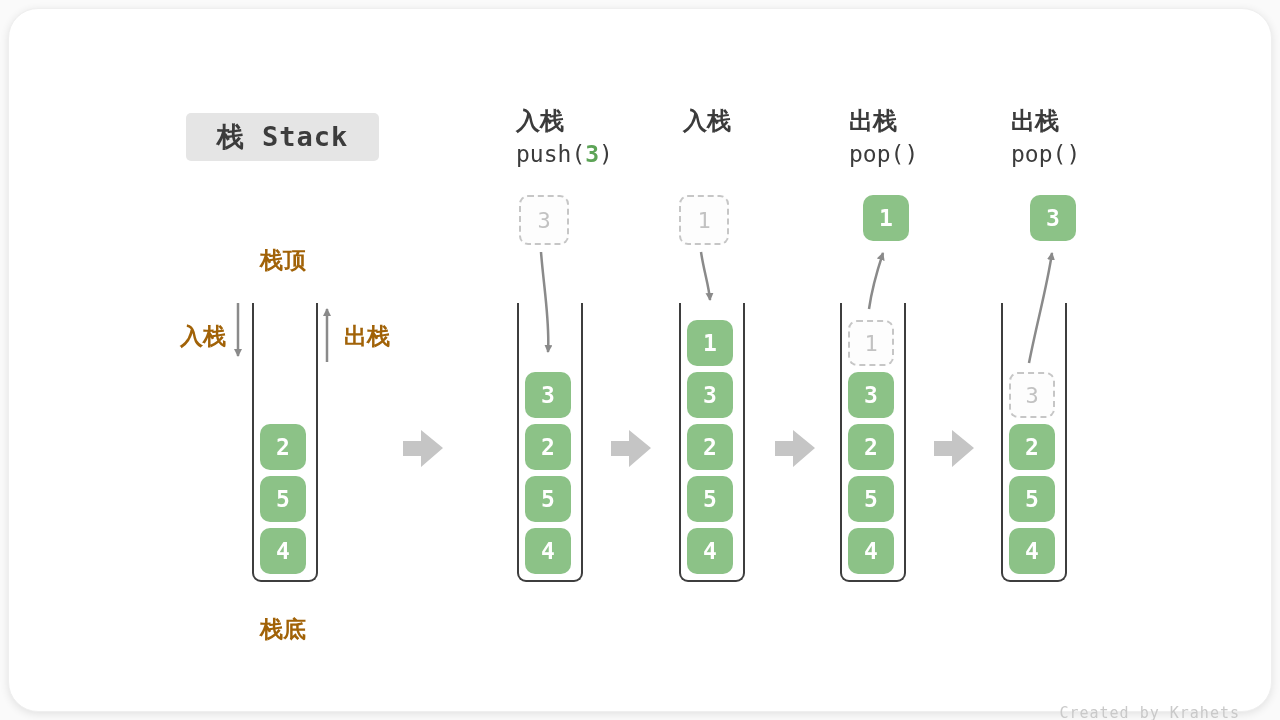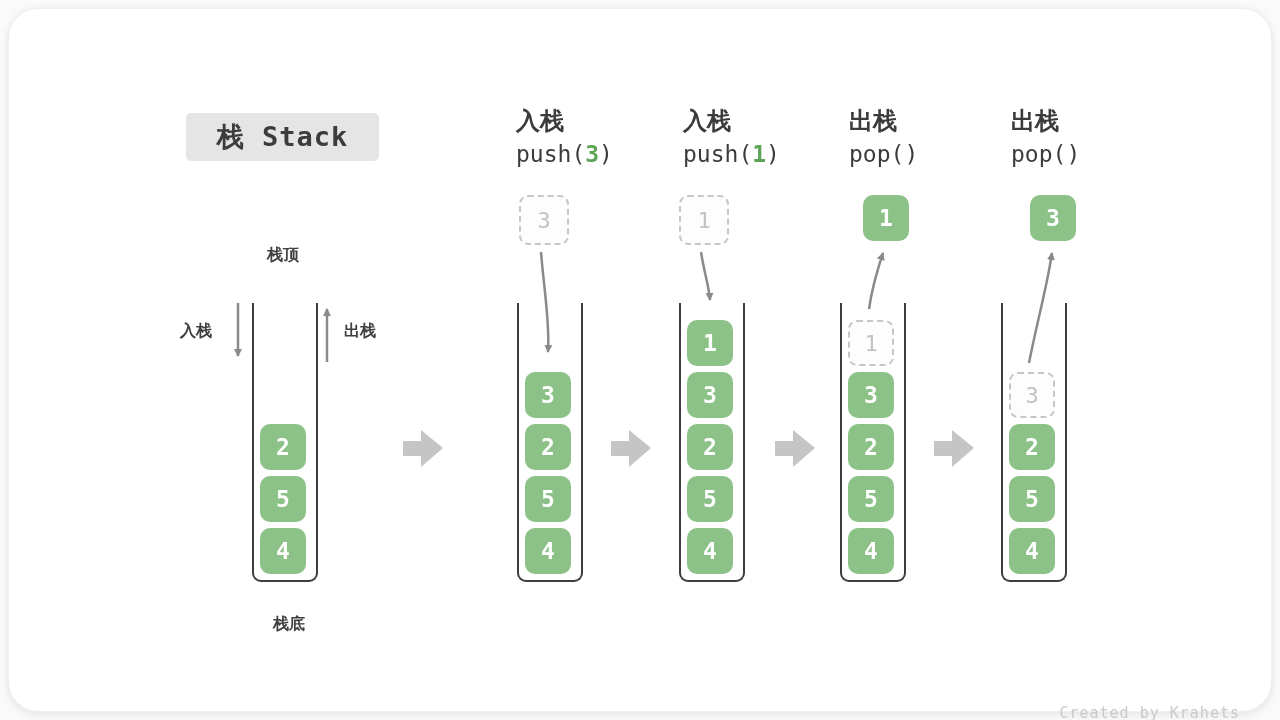--- a/index.html
+++ b/index.html
@@ -5,23 +5,23 @@
   html,body{margin:0;padding:0;width:1280px;height:720px;background:#fafafa;overflow:hidden;
     font-family:"Liberation Sans",sans-serif;}
   .card{position:absolute;left:8px;top:8px;width:1262px;height:702px;background:#ffffff;
     border-radius:30px;border:1px solid #efefef;box-shadow:0 2px 8px rgba(0,0,0,.10);}
   .abs{position:absolute;}
   
   .title-badge{left:186px;top:113px;width:193px;height:48px;background:#e5e5e5;border-radius:5px;
     display:flex;align-items:center;justify-content:center;font-family:"DejaVu Sans Mono",monospace;
     font-size:27px;font-weight:600;color:#3c3c3c;letter-spacing:1px;}
   
-  .cn{color:#404040;font-weight:700;font-size:16px;white-space:nowrap;}
+  .cn{color:#a16207;font-weight:700;font-size:23px;white-space:nowrap;}
   .lbl-top{left:253px;top:245px;width:60px;text-align:center;}
-  .lbl-bottom{left:259px;top:614px;width:60px;text-align:center;}
+  .lbl-bottom{left:253px;top:614px;width:60px;text-align:center;}
   .lbl-push{left:180px;top:321px;}
   .lbl-pop{left:344px;top:321px;}
   
   .well{top:303px;width:62px;height:277px;border-left:2px solid #3e3e3e;border-right:2px solid #3e3e3e;
     border-bottom:2px solid #3e3e3e;border-radius:0 0 9px 9px;background:transparent;}
   .well.c1{left:252px;} .well.c2{left:517px;} .well.c3{left:679px;} .well.c4{left:840px;} .well.c5{left:1001px;}
   
   .cell{width:46px;height:46px;border-radius:10px;background:#8cc287;color:#ffffff;
     display:flex;align-items:center;justify-content:center;
     font-family:"DejaVu Sans Mono",monospace;font-weight:700;font-size:23px;}
@@ -84,21 +84,20 @@
 <div class="abs well c3"></div>
 <div class="abs well c4"></div>
 <div class="abs well c5"></div>
 
 <div class="abs step-head hB">
   <div class="cn-line">入栈</div>
   <div class="code-line"><span>push(</span><span class="code-arg">3</span><span>)</span></div>
 </div>
 <div class="abs step-head hC">
   <div class="cn-line">入栈</div>
-  <div class="code-line"><span>push(</span><span class="code-arg">1</span><span>)</span></div>
 </div>
 <div class="abs step-head hD">
   <div class="cn-line">出栈</div>
   <div class="code-line"><span>pop(</span><span class="code-arg"></span><span>)</span></div>
 </div>
 <div class="abs step-head hE">
   <div class="cn-line">出栈</div>
   <div class="code-line"><span>pop(</span><span class="code-arg"></span><span>)</span></div>
 </div>
 

